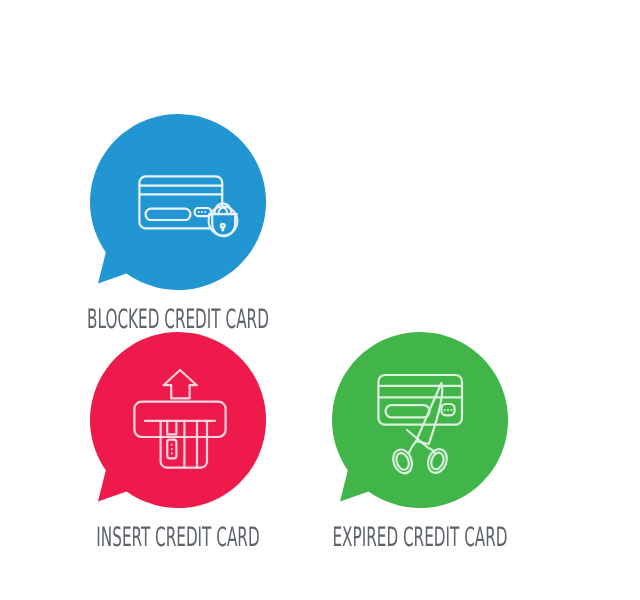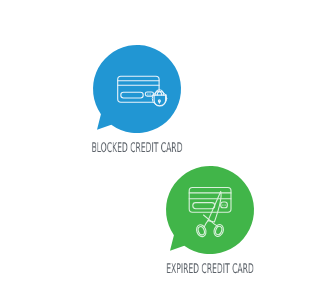--- a/index.html
+++ b/index.html
@@ -2,21 +2,21 @@
 <html><head>
 <meta charset="utf-8">
 <title>Credit card flat icons</title>
 <style>
   html,body{margin:0;padding:0;background:#ffffff;}
   body{width:300px;height:300px;font-family:"DejaVu Sans Condensed","DejaVu Sans",sans-serif;overflow:hidden;
        -webkit-font-smoothing:antialiased;text-rendering:geometricPrecision;}
   .sheet{position:relative;width:300px;height:300px;background:#ffffff;}
   .tile{position:absolute;width:88px;height:88px;}
   .tile.c0{left:45px;} .tile.c1{left:166px;}
-  .tile.r0{top:45px;margin-left:48px;}  .tile.r1{top:166px;}
+  .tile.r0{top:57px;}  .tile.r1{top:166px;}
   .bubble{position:absolute;left:0;top:0;width:88px;height:88px;display:block;overflow:visible;}
   .caption{position:absolute;left:-56px;top:97.2px;width:200px;text-align:center;
            font-size:13.3px;line-height:13.3px;color:#5d636a;white-space:nowrap;
            transform:scaleX(0.637);transform-origin:50% 0;will-change:transform;opacity:0.999;}
 </style>
 </head>
 <body>
 
 <div class="sheet">
 
@@ -38,20 +38,39 @@
         <path d="M 59.6 50.1 h 13.8"></path>
         <path d="M 61.1 50.1 v 5.2 a 5.75 5.75 0 0 0 11.5 0 v -5.2"></path>
         <circle cx="66.4" cy="55.9" r="1.0"></circle>
         <path d="M 66.4 56.7 v 1.4" stroke-width="1.3"></path>
       </g>
     </svg>
     <div class="caption">BLOCKED CREDIT CARD</div>
   </div>
 
 
+  <div class="tile c0 r1">
+    <svg class="bubble" viewBox="0 0 88 88">
+      <path d="M 7.91 69.17 A 44 44 0 1 1 18.26 79.69 L 4 84.7 Z" fill="#ed1a4b"></path>
+      <g fill="none" stroke="#fbd4dd" stroke-width="1.1" stroke-linecap="round" stroke-linejoin="round">
+        <path d="M 45 19 L 53.4 26.6 L 49.8 26.6 L 49.8 33.2 L 40.6 33.2 L 40.6 26.6 L 36.8 26.6 Z"></path>
+        <rect x="22.2" y="34.8" width="45.6" height="17.7" rx="3.6"></rect>
+        <path d="M 27.4 44.4 L 62.6 44.4"></path>
+        <path d="M 35.3 44.4 L 35.3 64.8 a 3 3 0 0 0 3 3 L 55.5 67.8 a 3 3 0 0 0 3 -3 L 58.5 44.4"></path>
+        <line x1="47.2" y1="44.4" x2="47.2" y2="67.8"></line>
+        <line x1="53.5" y1="44.4" x2="53.5" y2="67.8"></line>
+        <path d="M 38.6 44.4 L 38.6 51.2 L 43.2 51.2 L 43.2 44.4"></path>
+        <rect x="38.6" y="53.8" width="4.6" height="9.4" rx="1.3"></rect>
+        <circle cx="40.9" cy="56.3" r="0.5" fill="#fbd4dd" stroke="none"></circle>
+        <circle cx="40.9" cy="58.5" r="0.5" fill="#fbd4dd" stroke="none"></circle>
+        <circle cx="40.9" cy="60.7" r="0.5" fill="#fbd4dd" stroke="none"></circle>
+      </g>
+    </svg>
+    <div class="caption">INSERT CREDIT CARD</div>
+  </div>
 
   <div class="tile c1 r1">
     <svg class="bubble" viewBox="0 0 88 88">
       <path d="M 7.91 69.17 A 44 44 0 1 1 18.26 79.69 L 4 84.7 Z" fill="#41b549"></path>
       <g fill="none" stroke="#d9f0db" stroke-width="1.1" stroke-linecap="round" stroke-linejoin="round">
         <rect x="23.2" y="21.5" width="41.8" height="24.8" rx="3.2"></rect>
         <line x1="23.2" y1="26.9" x2="65" y2="26.9"></line>
         <line x1="23.2" y1="32.7" x2="65" y2="32.7"></line>
         <rect x="26.8" y="36.6" width="21.9" height="6.1" rx="2.9"></rect>
         <rect x="54.7" y="36" width="6.6" height="5.7" rx="2.3"></rect>

